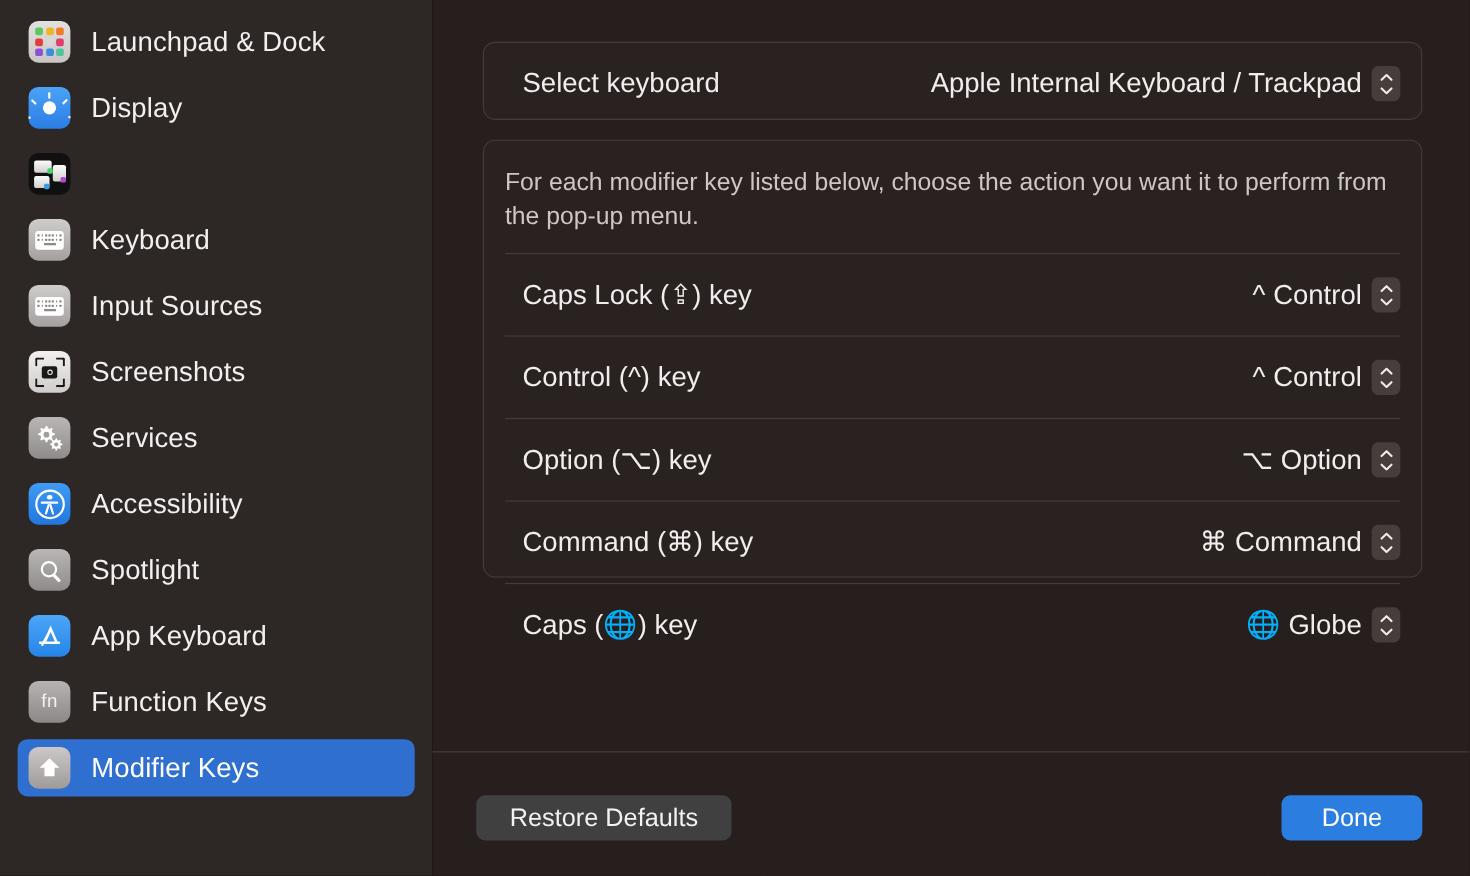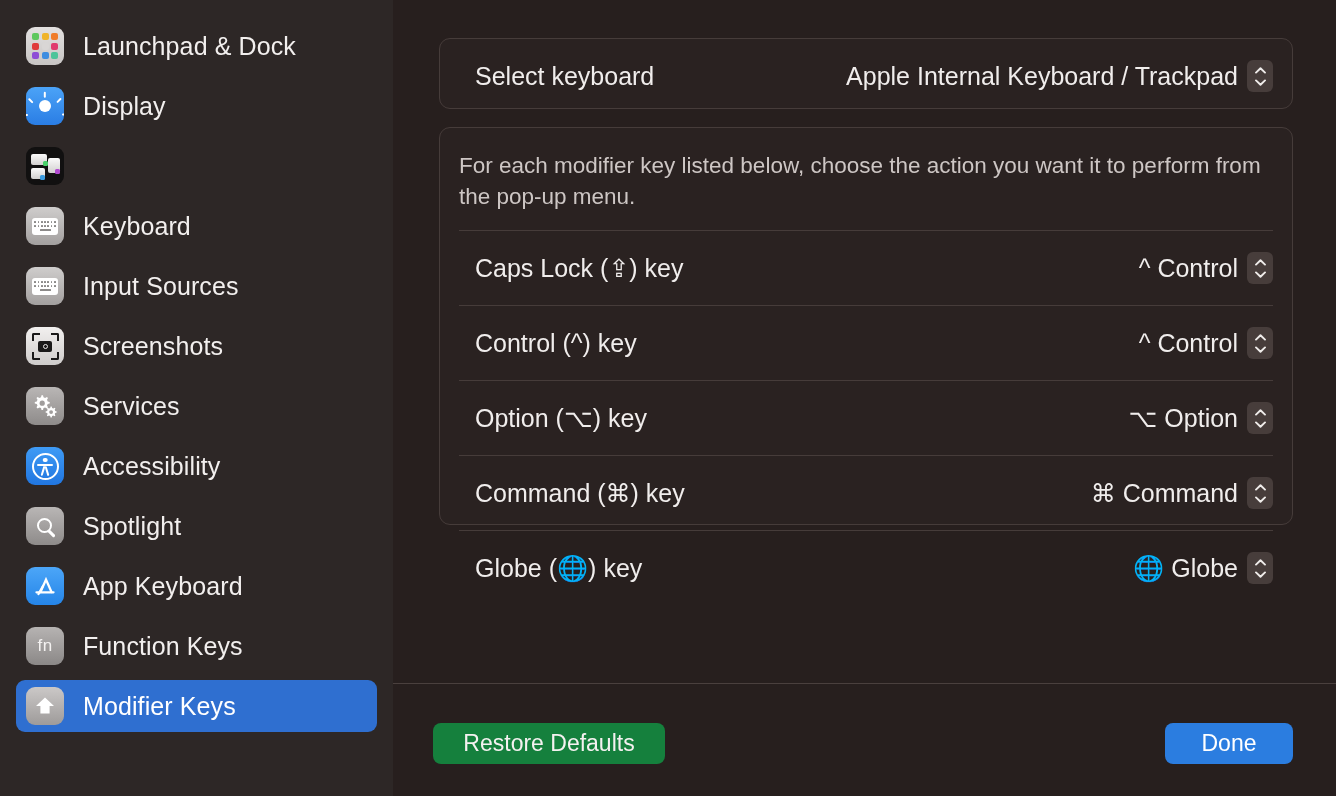--- a/index.html
+++ b/index.html
@@ -13,21 +13,21 @@
     position: relative;
     width: 1336px; height: 796px;
     display: flex;
   }
 
   
   .sidebar {
     width: 393px;
     height: 796px;
     background: #2d2726;
-    padding-top: 20px;
+    padding-top: 12px;
     flex: 0 0 393px;
     position: relative;
   }
   .sidebar-divider {
     position: absolute;
     top: 0; left: 393px;
     width: 4px; height: 796px;
     background: #0a0707;
   }
   .side-item {
@@ -224,21 +224,21 @@
     position: absolute;
     display: flex; align-items: center; justify-content: center;
     border-radius: 8px;
     font-size: 23px;
     cursor: default;
     white-space: nowrap;
   }
   #btn-restore {
     left: 40px; top: 723px;
     width: 232px; height: 41px;
-    background: #15803d;
+    background: #404040;
     color: #f4f1f0;
   }
   #btn-done {
     right: 43px; top: 723px;
     width: 128px; height: 41px;
     background: #2b7de0;
     color: #ffffff;
   }
 </style>
 </head>
@@ -511,21 +511,21 @@
               </svg>
             <svg width="13" height="8" viewBox="0 0 13 8">
                 <path d="M2 2.4 L6.5 6.8 L11 2.4" stroke="#efecea" stroke-width="1.9" fill="none" stroke-linecap="round" stroke-linejoin="round"></path>
               </svg>
           </span>
         </span>
       </div>
 
       <div class="sep"></div>
       <div class="row mod-row">
-        <span class="row-label">Globe (🌐) key</span>
+        <span class="row-label">Caps (🌐) key</span>
         <span class="popup">
           <span class="popup-value">🌐 Globe</span>
           <span class="stepper">
             <svg width="13" height="8" viewBox="0 0 13 8">
                 <path d="M2 5.6 L6.5 1.2 L11 5.6" stroke="#efecea" stroke-width="1.9" fill="none" stroke-linecap="round" stroke-linejoin="round"></path>
               </svg>
             <svg width="13" height="8" viewBox="0 0 13 8">
                 <path d="M2 2.4 L6.5 6.8 L11 2.4" stroke="#efecea" stroke-width="1.9" fill="none" stroke-linecap="round" stroke-linejoin="round"></path>
               </svg>
           </span>

